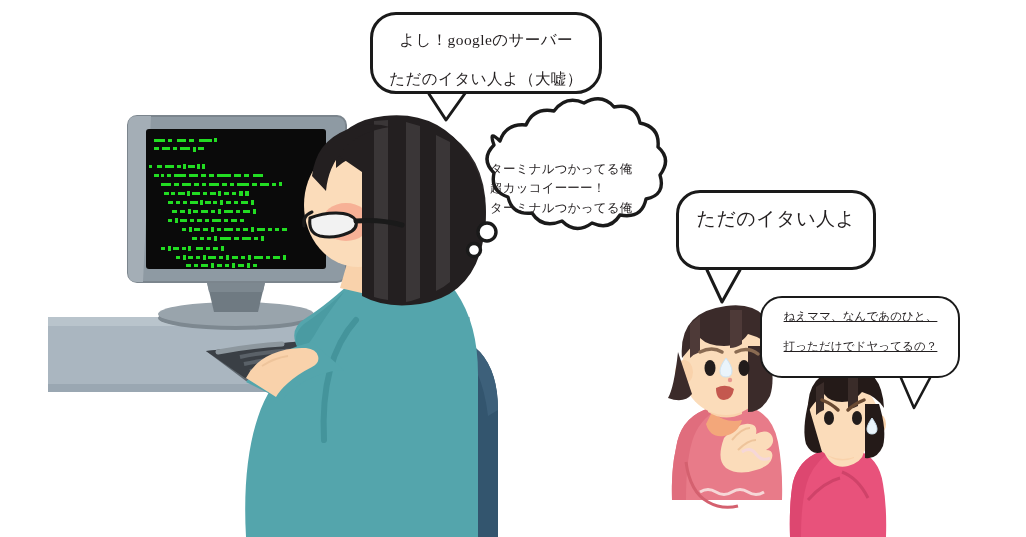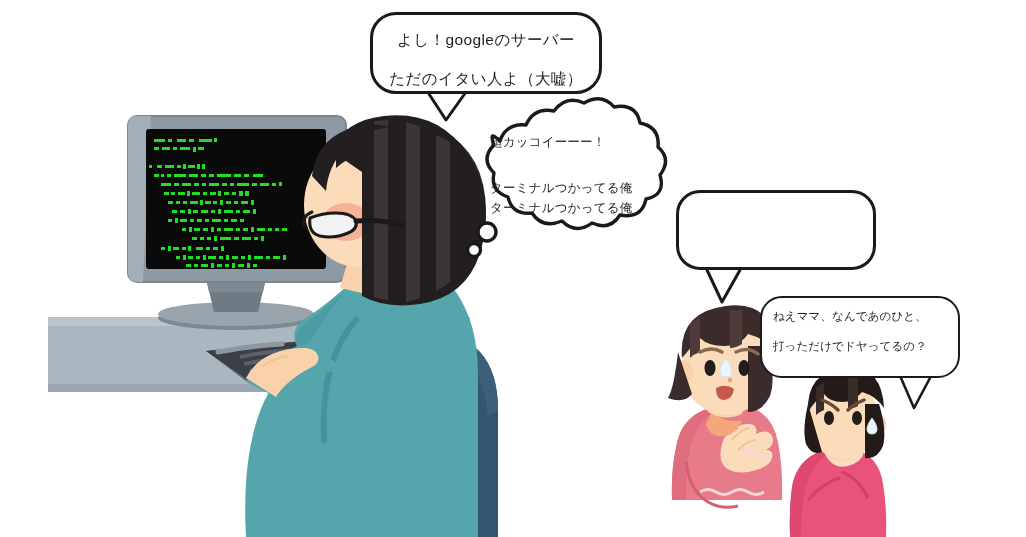--- a/index.html
+++ b/index.html
@@ -15,21 +15,21 @@
   
   .bubble{position:absolute;box-sizing:border-box;}
   .bubble .txt{
     position:relative;z-index:3;
     color:#231f20;
     white-space:pre;
     text-align:center;
     line-height:1.45;
   }
   .bub-main{
-    left:370px;top:12px;width:232px;height:82px;
+    left:370px;top:12px;width:232px;height:82px;font-family:Liberation Serif, serif;
   }
   .bub-main .shell{
     position:absolute;inset:0;
     background:#ffffff;border:3px solid #1a1a1a;border-radius:26px;
   }
   .bub-main .txt{padding:17px 0 0 0;font-size:15.5px;letter-spacing:.4px;}
 
   .bub-think{
     left:466px;top:133px;width:206px;height:112px;
   }
@@ -48,22 +48,22 @@
   .bub-mom .txt{padding:15px 0 0 0;font-size:19px;letter-spacing:.5px;}
 
   .bub-kid{
     left:760px;top:296px;width:200px;height:82px;
   }
   .bub-kid .shell{
     position:absolute;inset:0;
     background:#ffffff;border:2.6px solid #1a1a1a;border-radius:22px;
   }
   .bub-kid .txt{
-    padding:12px 0 0 0;font-size:11.5px;text-align:left;margin-left:13px;
-    line-height:1.55;letter-spacing:.1px;
+    padding:12px 0 0 0;font-size:11.5px;text-align:center;margin-left:1px;
+    line-height:1.55;letter-spacing:.1px;text-decoration:underline;
   }
 
   
   .codeline{fill:#22dd22;}
 </style>
 </head>
 <body>
 
 <div class="stage">
 
@@ -411,27 +411,28 @@
     </g>
   </svg>
 
   <div class="bubble bub-main">
     <div class="shell"></div>
     <div class="txt">よし！googleのサーバー</div>
     <div class="txt">ただのイタい人よ（大嘘）</div>
   </div>
 
   <div class="bubble bub-think">
+    <div class="txt">ターミナルつかってる俺</div>
     <div class="txt" style="padding-top:0;">超カッコイーーー！</div>
-    <div class="txt">ターミナルつかってる俺</div>
     <div class="txt" style="padding-top:0;">ターミナルつかってる俺</div>
   </div>
 
   <div class="bubble bub-mom">
     <div class="shell"></div>
+    <div class="txt">ただのイタい人よ</div>
   </div>
 
   <div class="bubble bub-kid">
     <div class="shell"></div>
     <div class="txt">ねえママ、なんであのひと、</div>
     <div class="txt">打っただけでドヤってるの？</div>
   </div>
 
 </div>
 

